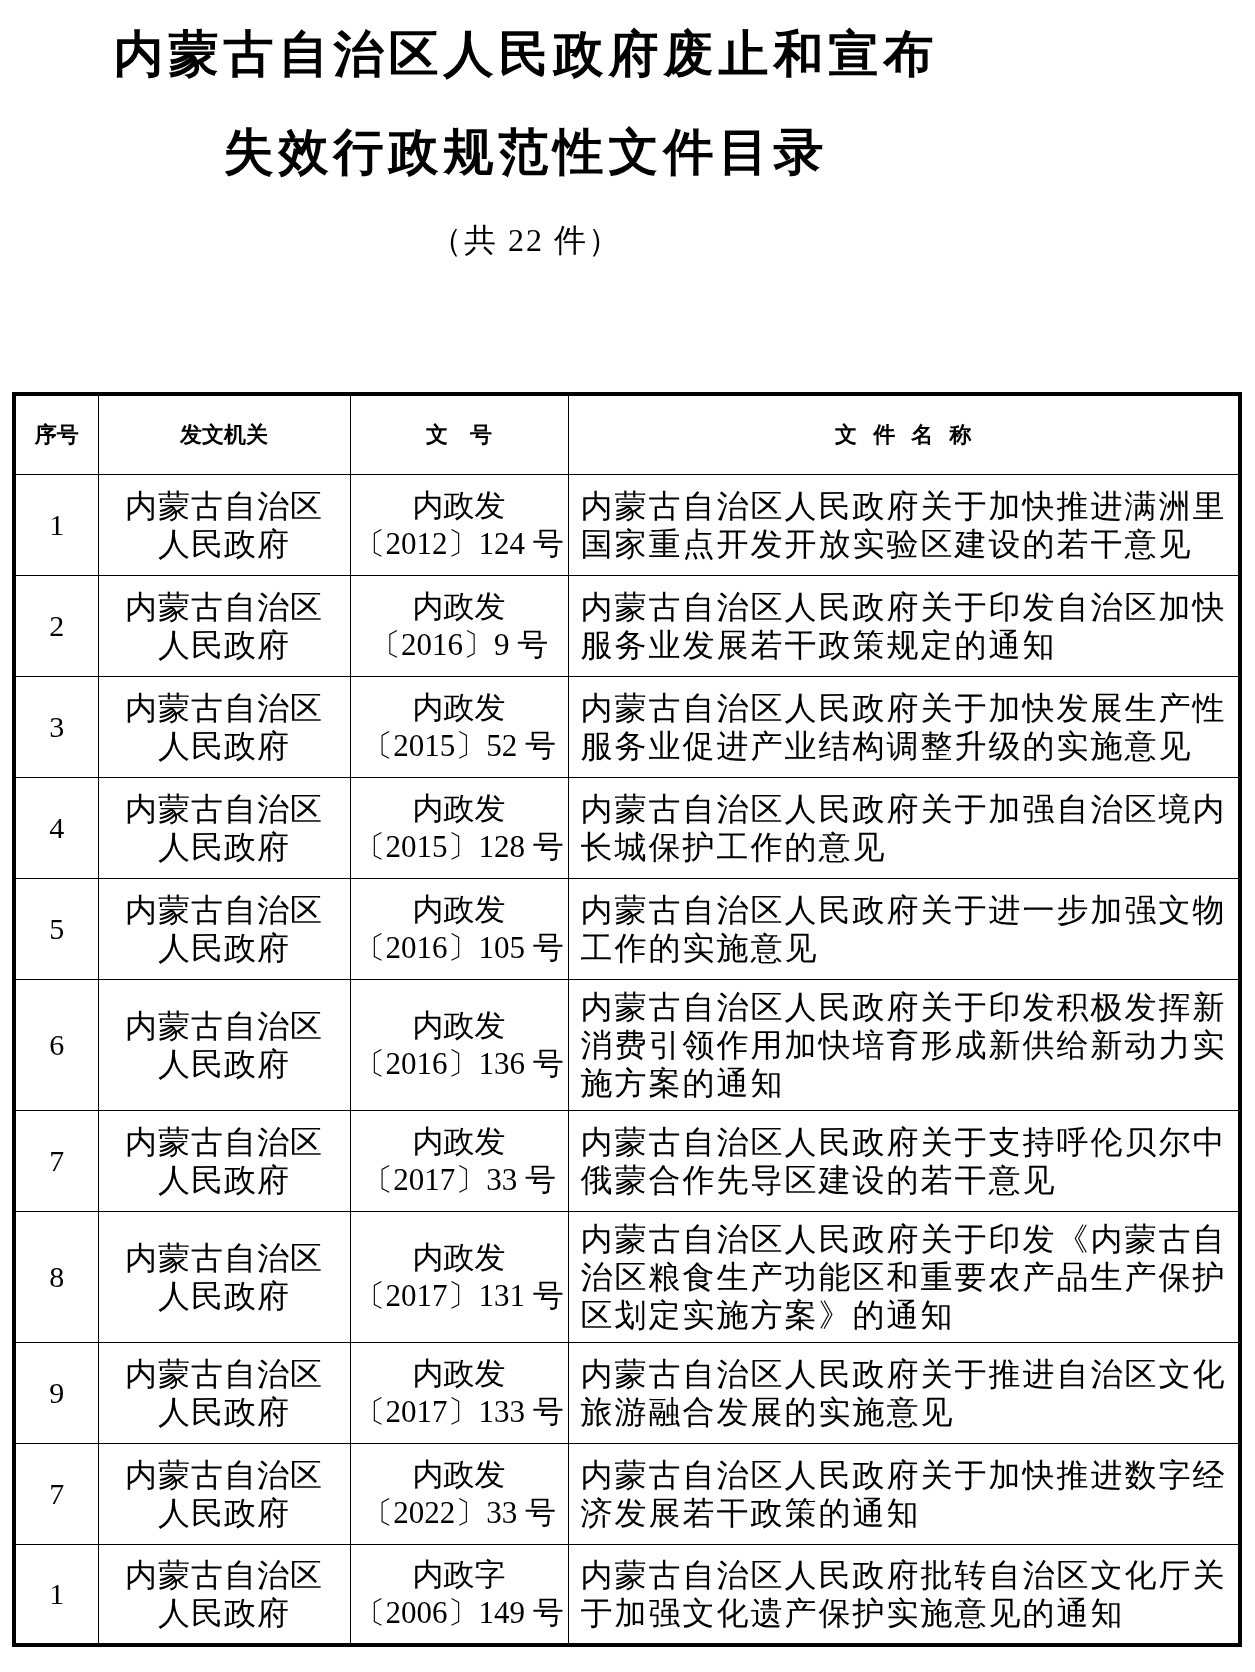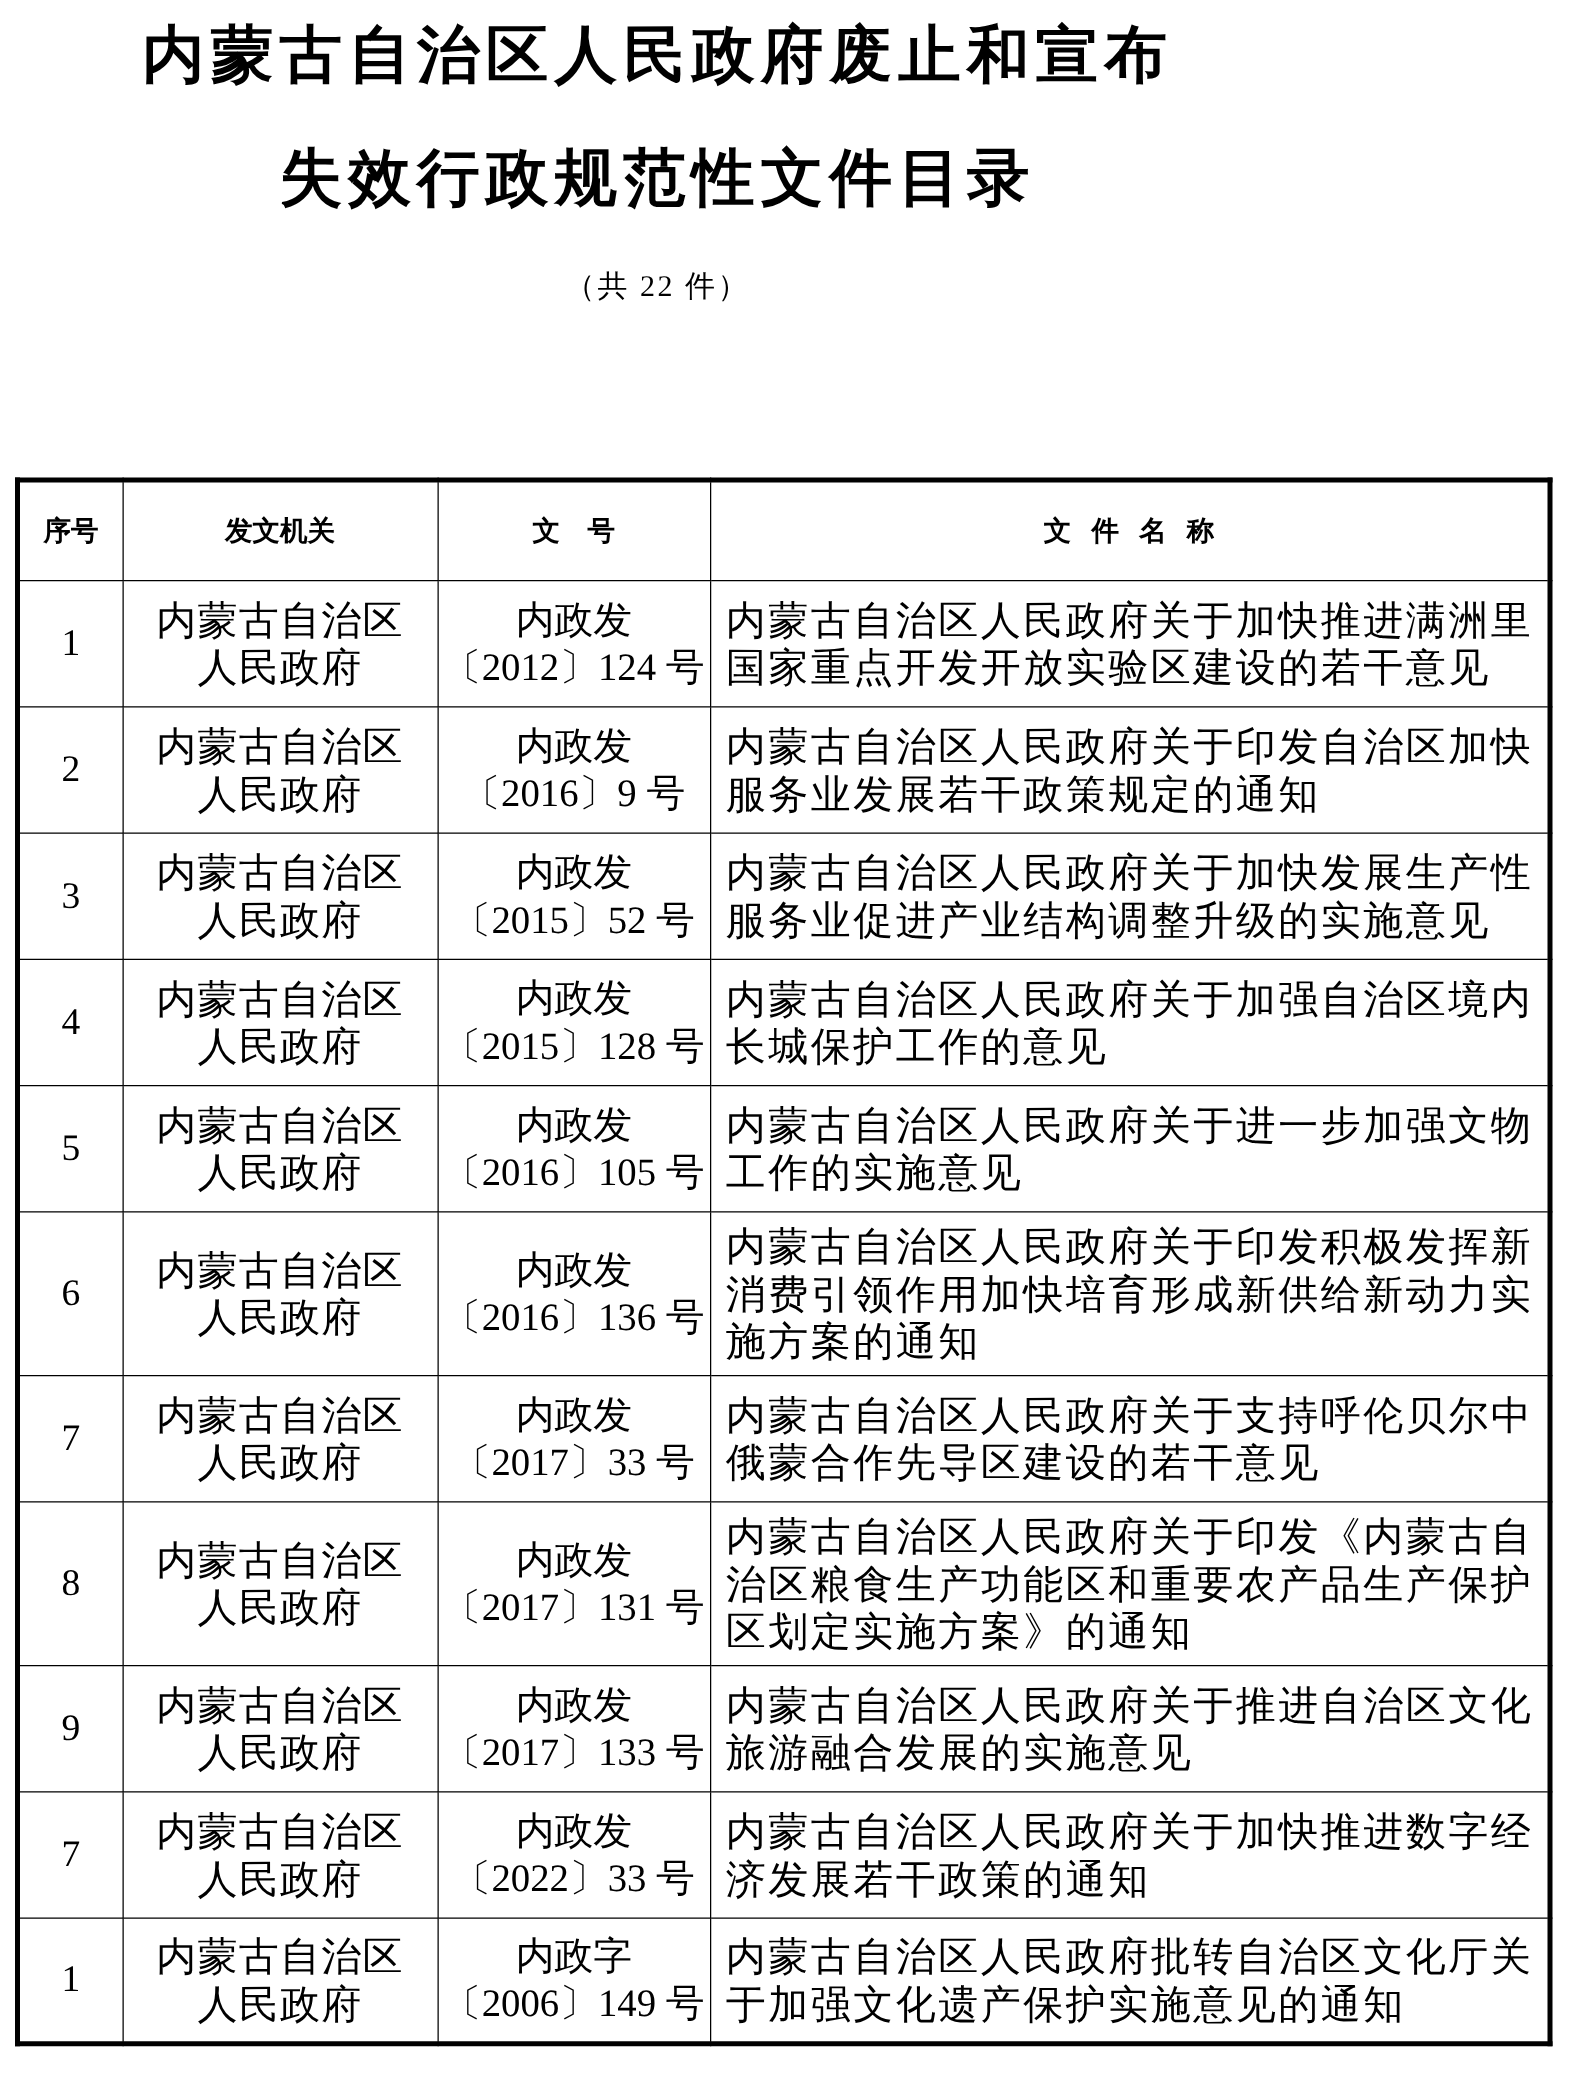--- a/index.html
+++ b/index.html
@@ -7,38 +7,38 @@
   body {
     width: 1255px; height: 1672px;
     color: #000000;
     font-family: "Liberation Serif", serif;
     overflow: hidden;
   }
   .page {
     position: relative;
     width: 1122px; height: 1672px;
     background: #ffffff;
-    padding-top: 14px;
+    padding-top: 24px;
   }
   .heading-block {
     text-align: center;
     padding-right: 70px; 
   }
   .doc-title {
     font-family: "Liberation Serif", serif;
     font-weight: bold;
     font-size: 50px;
     line-height: 60px;
     letter-spacing: 5px;
     color: #000;
   }
   .doc-title.line2 { margin-top: 38px; }
   .doc-subtitle {
     margin-top: 38px;
-    font-size: 24px;
+    font-size: 32px;
     line-height: 40px;
     letter-spacing: 2px;
     font-weight: normal;
   }
   table.doc-table {
     border-collapse: collapse;
     table-layout: fixed;
     width: 1226px;
     margin: 132px 0 0 12px;
     border: 4px solid #000;

